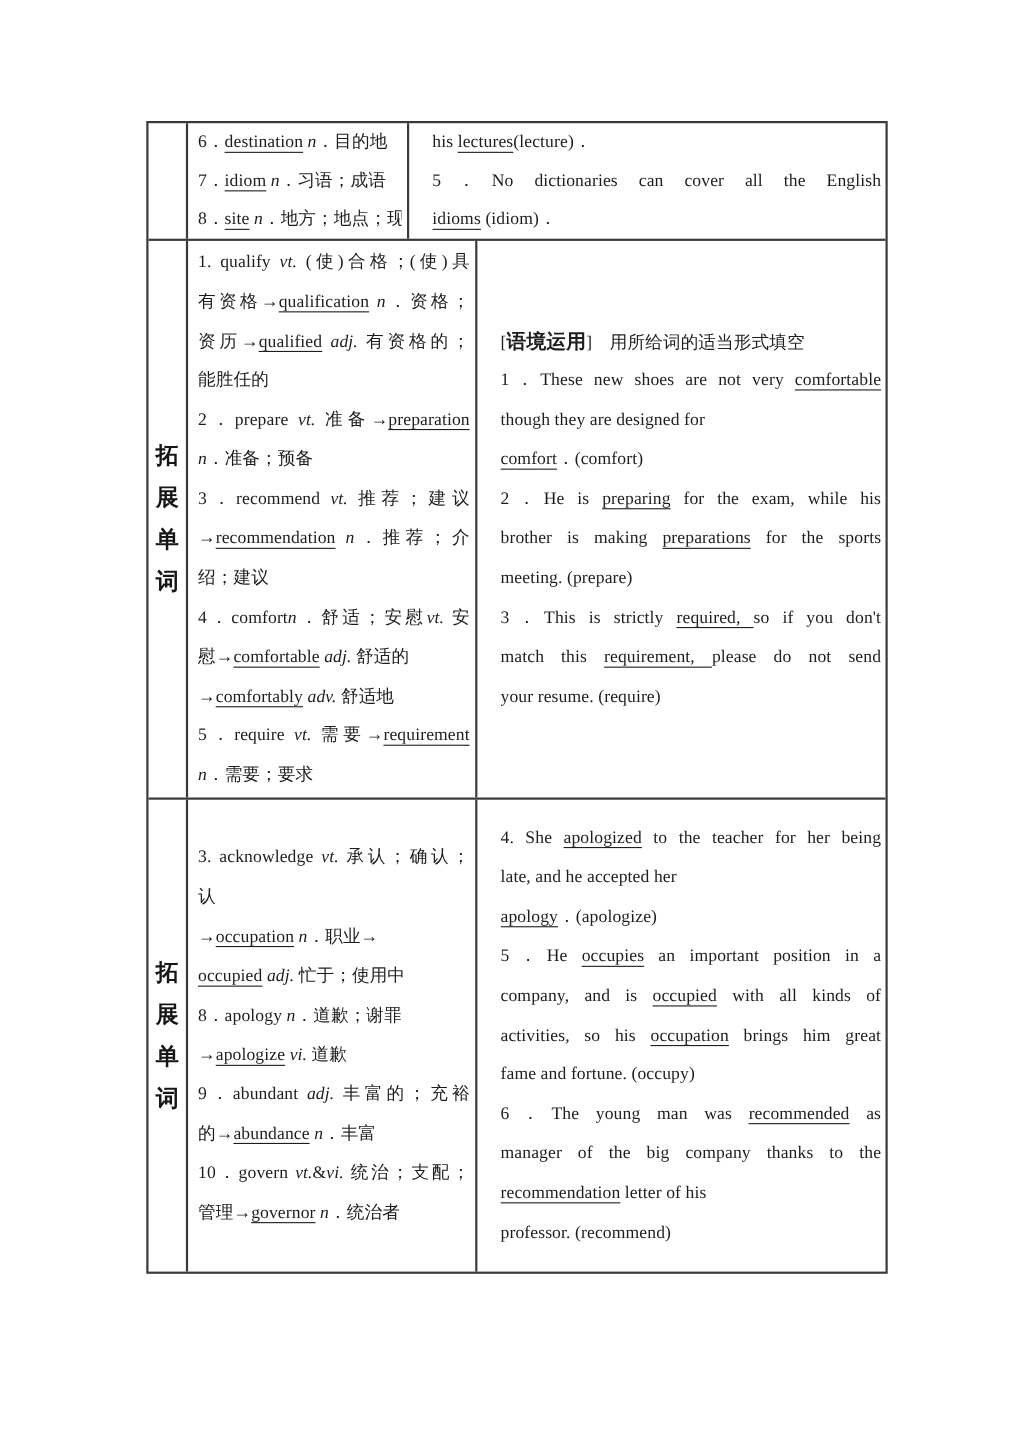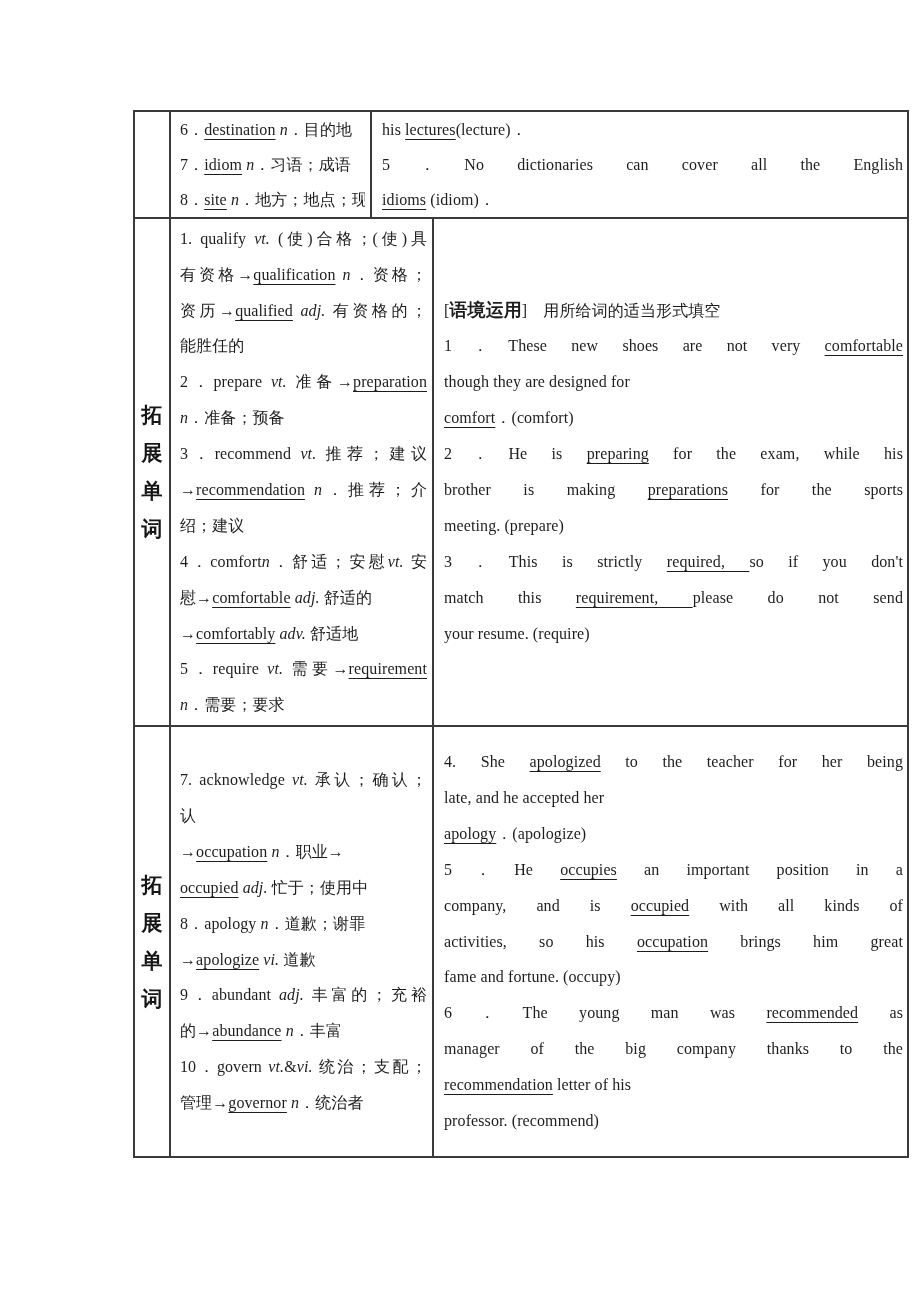--- a/index.html
+++ b/index.html
@@ -7,21 +7,21 @@
     width:920px;height:1302px;
     background:#ffffff;
     font-family:"Liberation Serif","DejaVu Serif",serif;
     color:#1d1d1d;
     position:relative;
     overflow:hidden;
   }
   .vocab-table{
     position:absolute;
     left:133px;top:110px;
-    width:776px;
+    width:674px;
     border:2px solid #3a3a3a;
     box-sizing:border-box;
     background:#fff;
   }
   .t-row{display:grid;box-sizing:border-box;}
   .t-row + .t-row{border-top:2px solid #3a3a3a;}
   .t-row.r-cont{grid-template-columns:34px 201px 1fr;height:105px;}
   .t-row.r-main{grid-template-columns:34px 263px 1fr;}
   .t-row.r-main.h1{height:508px;}
   .t-row.r-main.h2{height:431px;}
@@ -31,21 +31,21 @@
     display:flex;flex-direction:column;justify-content:center;
   }
   .cell + .cell{border-left:2px solid #3a3a3a;}
   .label-cell{
     align-items:center;
     font-family:"Liberation Sans","DejaVu Sans",sans-serif;
     font-weight:bold;font-size:21px;color:#161616;
   }
   .label-cell .lchar{line-height:38px;height:38px;}
   .mid-cell{padding:0 5px 0 9px;}
-  .right-cell{padding:0 4px 0 10px;}
+  .right-cell{padding:0 4px 0 21px;}
   .line{
     font-size:16px;
     line-height:35.9px;height:35.9px;
     white-space:nowrap;overflow:hidden;
     letter-spacing:0.1px;
   }
   .line.j{text-align:justify;text-align-last:justify;}
   .u{text-decoration:underline;text-underline-offset:4px;text-decoration-thickness:1.2px;}
   .i{font-style:italic;}
   .b{font-weight:bold;font-family:"Liberation Sans","DejaVu Sans",sans-serif;font-size:18px;}
@@ -107,21 +107,21 @@
   </div>
 
   <div class="t-row r-main h2">
     <div class="cell label-cell">
         <div class="lchar">拓</div>
         <div class="lchar">展</div>
         <div class="lchar">单</div>
         <div class="lchar">词</div>
       </div>
     <div class="cell mid-cell">
-        <div class="line j"><span>7. acknowledge </span><span class="i">vt.</span><span> 承认；确认；</span></div>
+        <div class="line j"><span>3. acknowledge </span><span class="i">vt.</span><span> 承认；确认；</span></div>
         <div class="line"><span>认</span></div>
         <div class="line"><span>→</span><span class="u">occupation</span><span> </span><span class="i">n</span><span>．职业→</span></div>
         <div class="line"><span class="u">occupied</span><span> </span><span class="i">adj.</span><span> 忙于；使用中</span></div>
         <div class="line"><span>8．apology </span><span class="i">n</span><span>．道歉；谢罪</span></div>
         <div class="line"><span>→</span><span class="u">apologize</span><span> </span><span class="i">vi.</span><span> 道歉</span></div>
         <div class="line j"><span>9．abundant </span><span class="i">adj.</span><span> 丰富的；充裕</span></div>
         <div class="line"><span>的→</span><span class="u">abundance</span><span> </span><span class="i">n</span><span>．丰富</span></div>
         <div class="line j"><span>10．govern </span><span class="i">vt.</span><span>&amp;</span><span class="i">vi.</span><span> 统治；支配；</span></div>
         <div class="line"><span>管理→</span><span class="u">governor</span><span> </span><span class="i">n</span><span>．统治者</span></div>
       </div>

